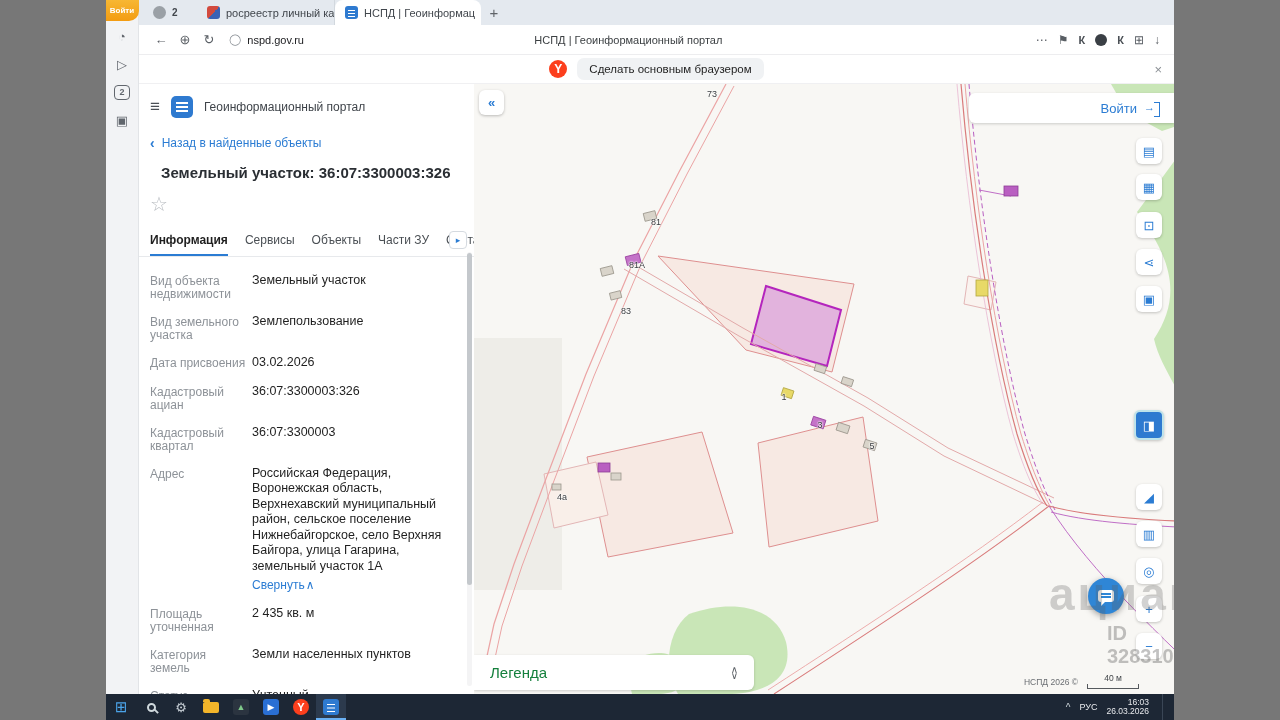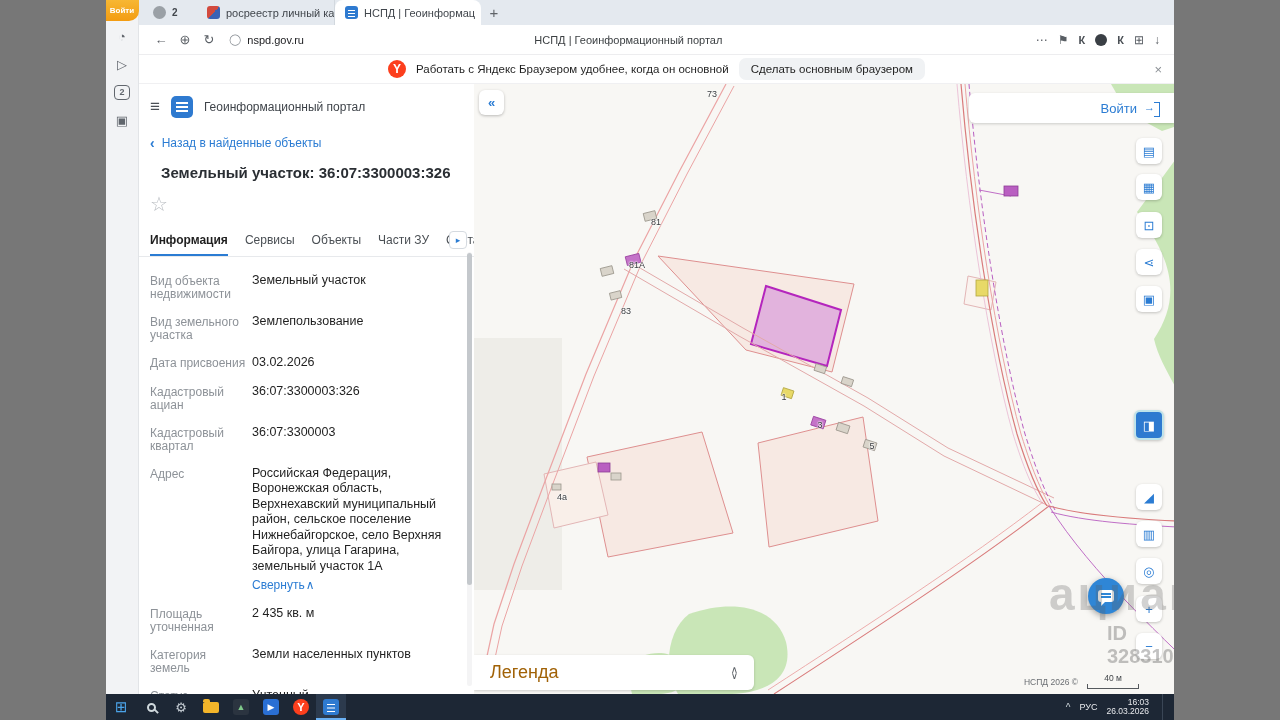--- a/index.html
+++ b/index.html
@@ -111,21 +111,21 @@
     background:#2f86d6;box-shadow:0 2px 6px rgba(0,0,0,.35);display:flex;align-items:center;
     justify-content:center;cursor:pointer}
   .bubble{width:16px;height:12px;background:#fff;border-radius:3px;position:relative}
   .bubble::after{content:"";position:absolute;left:3px;bottom:-4px;border:4px solid transparent;
     border-top-color:#fff;border-left-color:#fff}
   .bubble::before{content:"";position:absolute;left:3px;top:3px;width:10px;height:1.5px;background:#2f86d6;
     box-shadow:0 3px 0 #2f86d6}
   .legend{position:absolute;left:0;bottom:4px;width:280px;height:35px;background:#fff;
     border-radius:0 6px 6px 0;box-shadow:0 1px 3px rgba(0,0,0,.18);display:flex;align-items:center;
     justify-content:space-between;padding:0 16px;cursor:pointer}
-  .legend-title{font-size:18px;color:#a16207}
+  .legend-title{font-size:15px;color:#15803d}
   .legend-toggle{color:#5a5f64;display:flex;flex-direction:column;font-size:10px;line-height:6px;align-items:center}
   .watermark{position:absolute;left:575px;top:483px;font-size:46px;font-weight:bold;
     color:rgba(95,95,95,.28);letter-spacing:3px;pointer-events:none}
   .watermark-id{position:absolute;left:633px;top:538px;font-size:20px;font-weight:bold;
     color:rgba(95,95,95,.38);pointer-events:none}
   .map-credit{position:absolute;right:96px;bottom:7px;font-size:8.5px;color:#6a6e72}
   .scalebar{position:absolute;right:35px;bottom:5px;width:52px;text-align:center;font-size:8.5px;color:#42464a}
   .scaleline{height:5px;border-left:1px solid #55595d;border-right:1px solid #55595d;
     border-bottom:1px solid #55595d;margin-top:1px}
 
@@ -203,21 +203,20 @@
       <span class="kic">К</span>
       <span class="dotic"></span>
       <span class="kic">К</span>
       <span>⊞</span>
       <span>↓</span>
     </div>
   </div>
 
   <div class="notifbar">
     <span class="ylogo">Y</span>
-    <span class="notif-text">Работать с Яндекс Браузером удобнее, когда он основной</span>
     <button class="notif-btn">Сделать основным браузером</button>
     <span class="notif-close">×</span>
   </div>
 
   <div class="panel">
     <div class="panel-head">
       <span class="burger">≡</span>
       <span class="plogo"></span>
       <span class="ptitle">Геоинформационный портал</span>
     </div>

